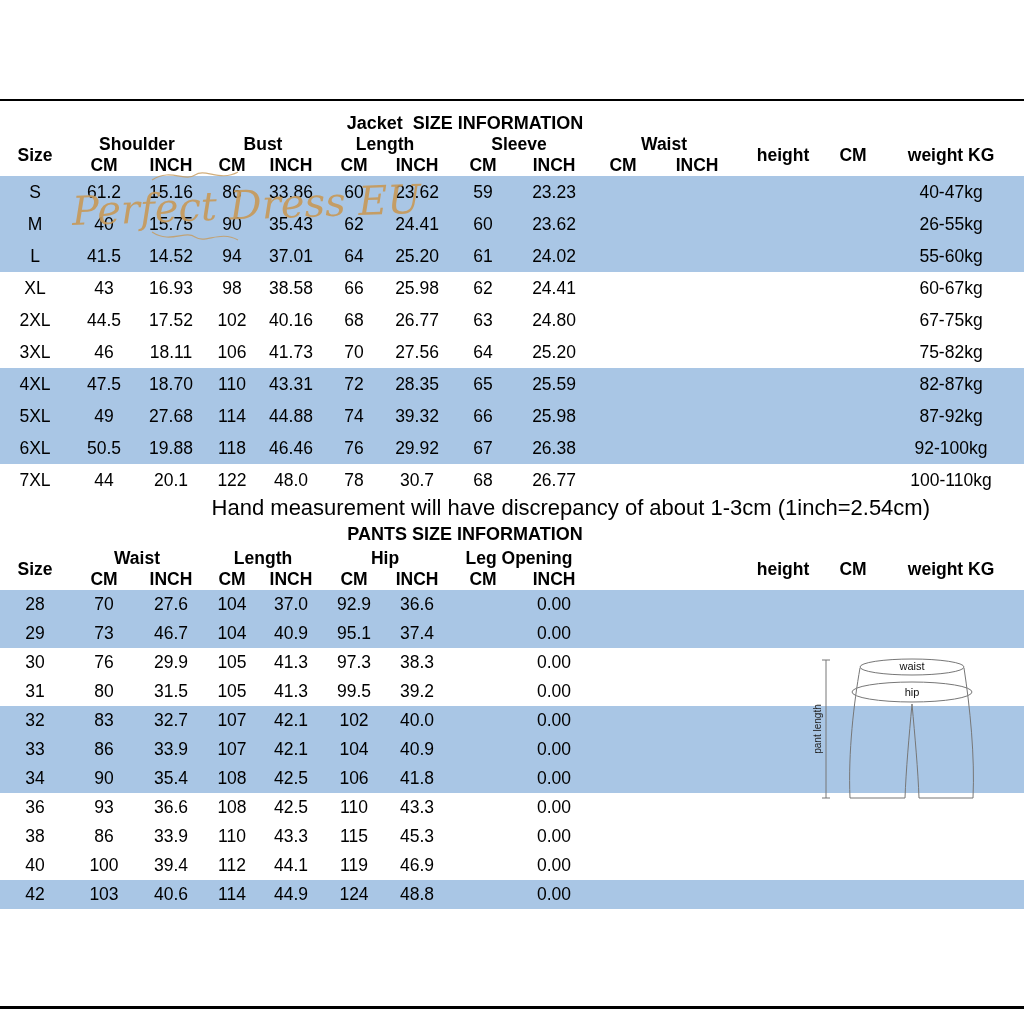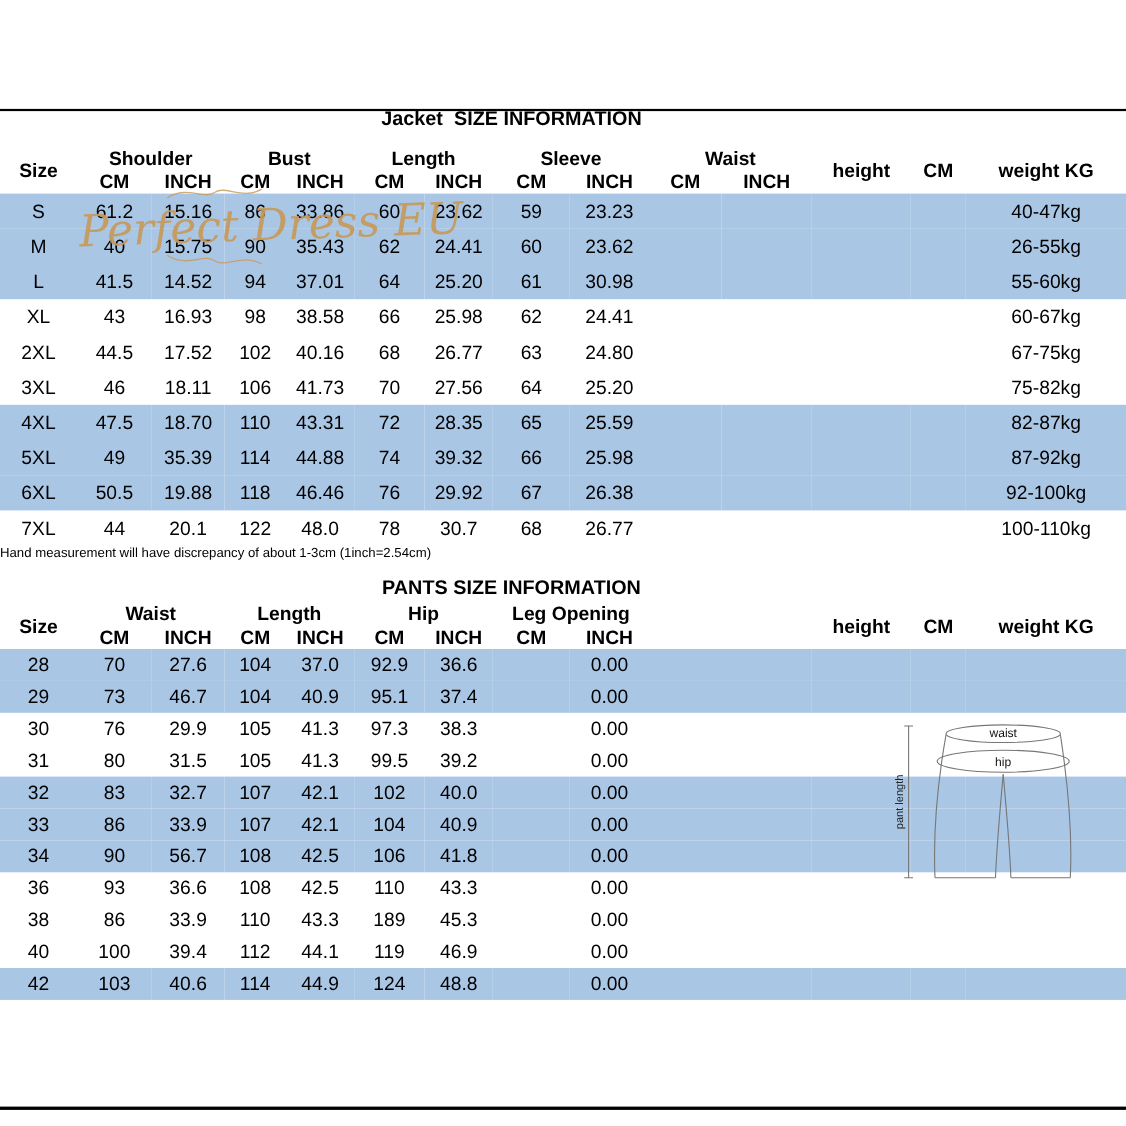--- a/index.html
+++ b/index.html
@@ -12,25 +12,25 @@
     position:relative;width:1024px;height:1024px;background:#ffffff;
     font-family:"Liberation Sans",sans-serif;color:#000;overflow:hidden;
   }
   .hr{position:absolute;left:0;width:1024px;background:var(--line);}
   .hr.top{top:99px;height:2px;}
   .hr.bottom{top:1006px;height:3px;}
   .title{
     position:absolute;left:0;width:930px;text-align:center;
     font-weight:bold;font-size:18px;white-space:pre;
   }
-  #jacket-title{top:98px;}
+  #jacket-title{top:113px;}
   #pants-title{top:524px;}
   .note{
-    position:absolute;top:495px;left:0;width:930px;text-align:left;
-    font-size:12px;
+    position:absolute;top:495px;left:0;width:930px;text-align:right;
+    font-size:22px;
   }
   table{
     position:absolute;left:0;width:1024px;border-collapse:collapse;
     table-layout:fixed;
   }
   #jacket-table{top:134px;}
   #pants-table{top:548px;}
   th,td{padding:0;text-align:center;vertical-align:middle;font-size:17.5px;}
   th{font-weight:bold;}
   thead tr{height:19px;}
@@ -133,21 +133,21 @@
         </tr>
         <tr class="shaded">
           <td>L</td>
           <td>41.5</td>
           <td>14.52</td>
           <td>94</td>
           <td>37.01</td>
           <td>64</td>
           <td>25.20</td>
           <td>61</td>
-          <td>30.98</td>
+          <td>24.02</td>
           <td></td>
           <td></td>
           <td></td>
           <td></td>
           <td>55-60kg</td>
         </tr>
         <tr>
           <td>XL</td>
           <td>43</td>
           <td>16.93</td>
@@ -207,21 +207,21 @@
           <td>25.59</td>
           <td></td>
           <td></td>
           <td></td>
           <td></td>
           <td>82-87kg</td>
         </tr>
         <tr class="shaded">
           <td>5XL</td>
           <td>49</td>
-          <td>35.39</td>
+          <td>27.68</td>
           <td>114</td>
           <td>44.88</td>
           <td>74</td>
           <td>39.32</td>
           <td>66</td>
           <td>25.98</td>
           <td></td>
           <td></td>
           <td></td>
           <td></td>
@@ -392,21 +392,21 @@
           <td></td>
           <td>0.00</td>
           <td></td>
           <td></td>
           <td></td>
           <td></td>
         </tr>
         <tr class="shaded">
           <td>34</td>
           <td>90</td>
-          <td>56.7</td>
+          <td>35.4</td>
           <td>108</td>
           <td>42.5</td>
           <td>106</td>
           <td>41.8</td>
           <td></td>
           <td>0.00</td>
           <td></td>
           <td></td>
           <td></td>
           <td></td>
@@ -425,21 +425,21 @@
           <td></td>
           <td></td>
           <td></td>
         </tr>
         <tr>
           <td>38</td>
           <td>86</td>
           <td>33.9</td>
           <td>110</td>
           <td>43.3</td>
-          <td>189</td>
+          <td>115</td>
           <td>45.3</td>
           <td></td>
           <td>0.00</td>
           <td></td>
           <td></td>
           <td></td>
           <td></td>
         </tr>
         <tr>
           <td>40</td>

